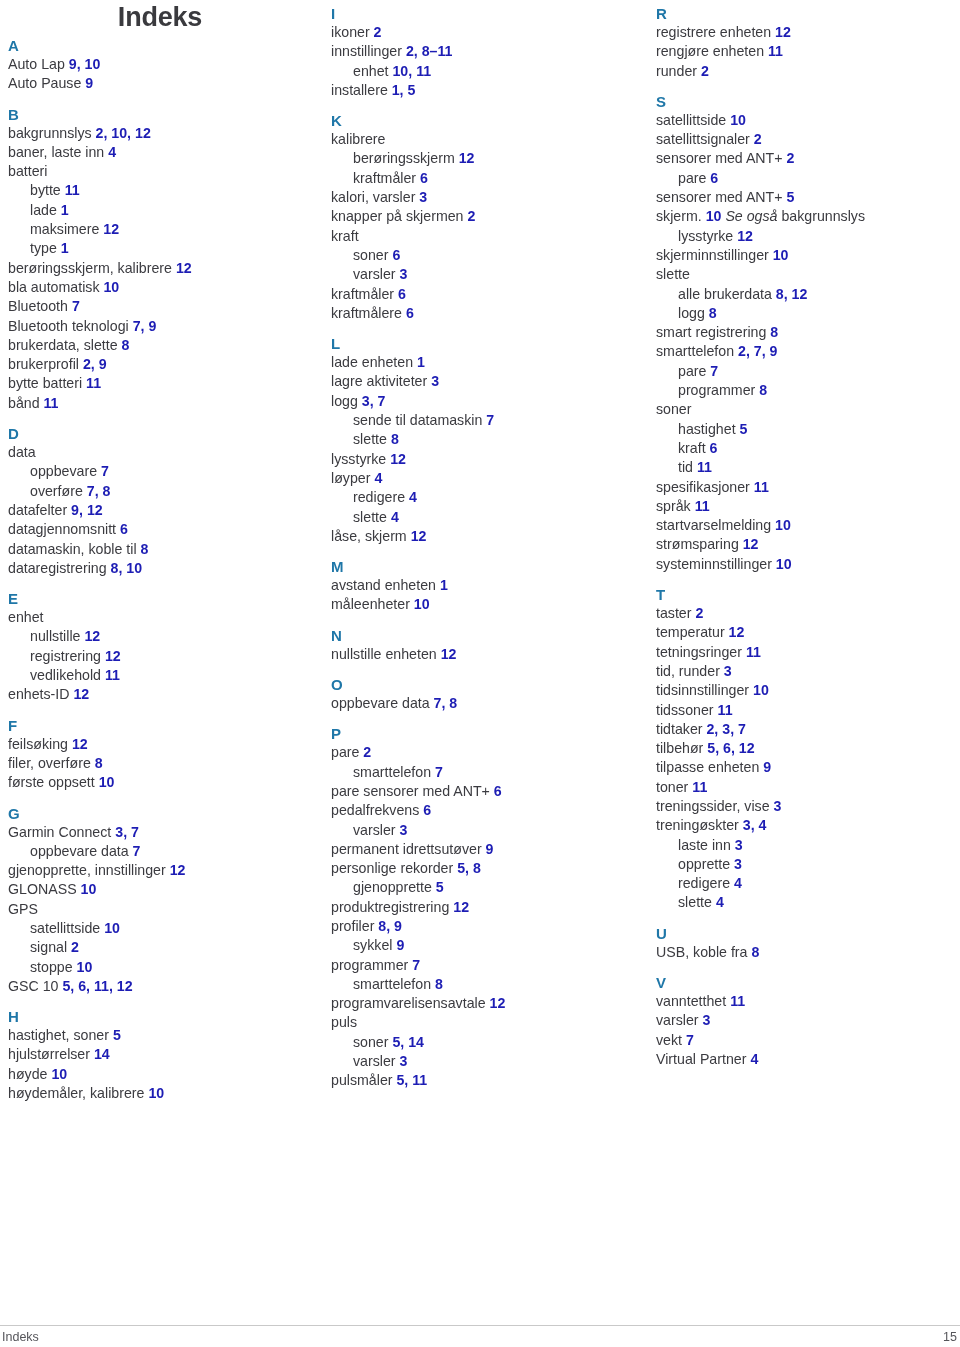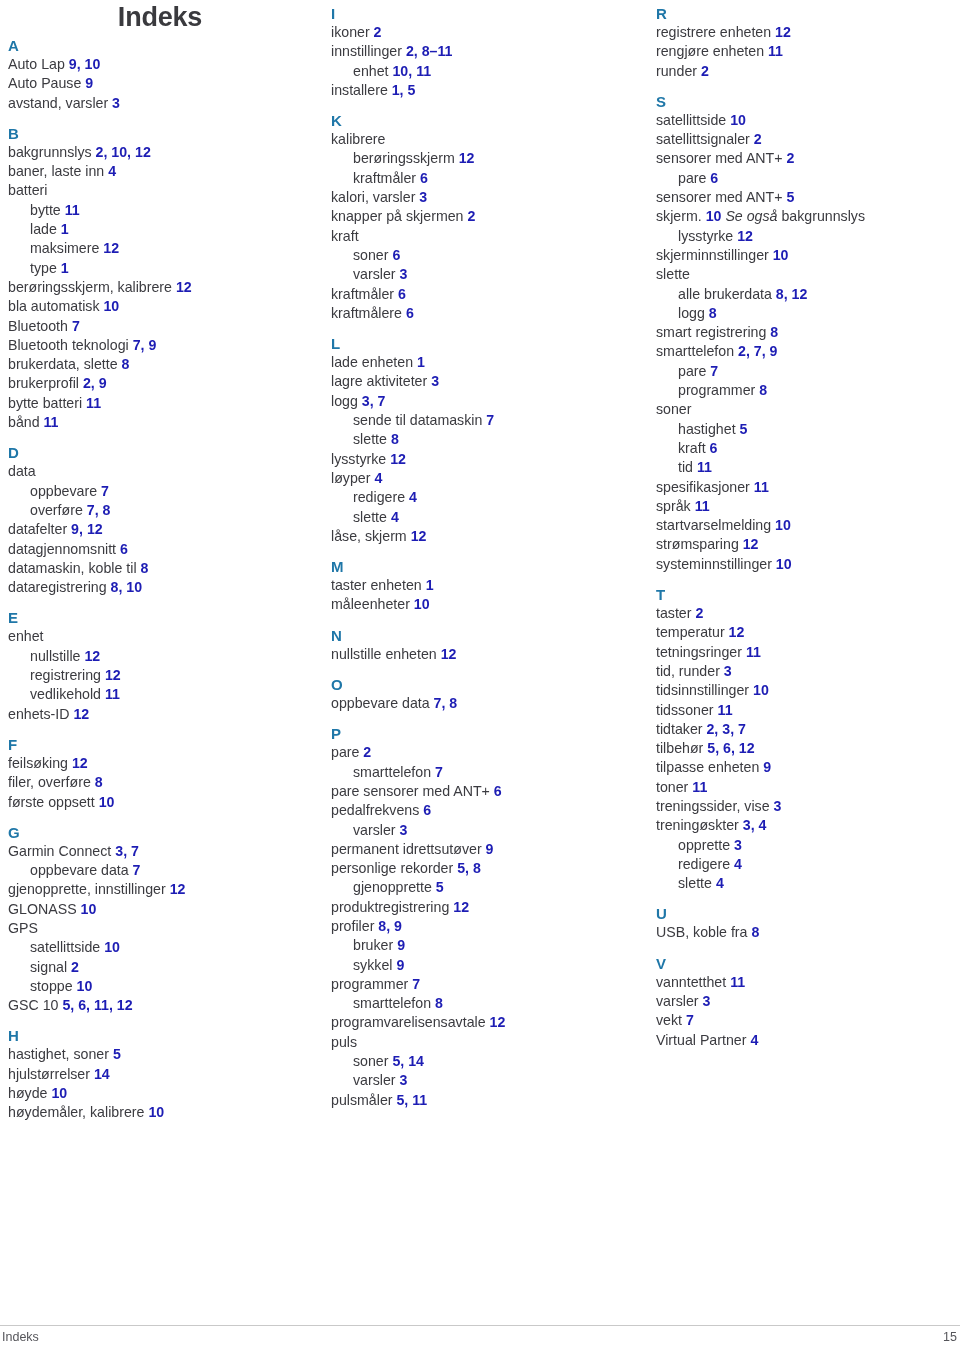--- a/index.html
+++ b/index.html
@@ -109,21 +109,20 @@
 
 <div class="page">
 
   <div class="page-title">Indeks</div>
 
   <div class="columns">
     <div class="col col-1">
         <div class="letter">A</div>
         <div class="entry"><span>Auto Lap</span> <span class="pg">9, 10</span></div>
         <div class="entry"><span>Auto Pause</span> <span class="pg">9</span></div>
-        <div class="entry"><span>avstand, varsler</span> <span class="pg">3</span></div>
         <div class="letter">B</div>
         <div class="entry"><span>bakgrunnslys</span> <span class="pg">2, 10, 12</span></div>
         <div class="entry"><span>baner, laste inn</span> <span class="pg">4</span></div>
         <div class="entry"><span>batteri</span></div>
         <div class="entry sub"><span>bytte</span> <span class="pg">11</span></div>
         <div class="entry sub"><span>lade</span> <span class="pg">1</span></div>
         <div class="entry sub"><span>maksimere</span> <span class="pg">12</span></div>
         <div class="entry sub"><span>type</span> <span class="pg">1</span></div>
         <div class="entry"><span>berøringsskjerm, kalibrere</span> <span class="pg">12</span></div>
         <div class="entry"><span>bla automatisk</span> <span class="pg">10</span></div>
@@ -189,38 +188,37 @@
         <div class="entry"><span>lagre aktiviteter</span> <span class="pg">3</span></div>
         <div class="entry"><span>logg</span> <span class="pg">3, 7</span></div>
         <div class="entry sub"><span>sende til datamaskin</span> <span class="pg">7</span></div>
         <div class="entry sub"><span>slette</span> <span class="pg">8</span></div>
         <div class="entry"><span>lysstyrke</span> <span class="pg">12</span></div>
         <div class="entry"><span>løyper</span> <span class="pg">4</span></div>
         <div class="entry sub"><span>redigere</span> <span class="pg">4</span></div>
         <div class="entry sub"><span>slette</span> <span class="pg">4</span></div>
         <div class="entry"><span>låse, skjerm</span> <span class="pg">12</span></div>
         <div class="letter">M</div>
-        <div class="entry"><span>taster enheten</span> <span class="pg">1</span></div>
+        <div class="entry"><span>avstand enheten</span> <span class="pg">1</span></div>
         <div class="entry"><span>måleenheter</span> <span class="pg">10</span></div>
         <div class="letter">N</div>
         <div class="entry"><span>nullstille enheten</span> <span class="pg">12</span></div>
         <div class="letter">O</div>
         <div class="entry"><span>oppbevare data</span> <span class="pg">7, 8</span></div>
         <div class="letter">P</div>
         <div class="entry"><span>pare</span> <span class="pg">2</span></div>
         <div class="entry sub"><span>smarttelefon</span> <span class="pg">7</span></div>
         <div class="entry"><span>pare sensorer med ANT+</span> <span class="pg">6</span></div>
         <div class="entry"><span>pedalfrekvens</span> <span class="pg">6</span></div>
         <div class="entry sub"><span>varsler</span> <span class="pg">3</span></div>
         <div class="entry"><span>permanent idrettsutøver</span> <span class="pg">9</span></div>
         <div class="entry"><span>personlige rekorder</span> <span class="pg">5, 8</span></div>
         <div class="entry sub"><span>gjenopprette</span> <span class="pg">5</span></div>
         <div class="entry"><span>produktregistrering</span> <span class="pg">12</span></div>
         <div class="entry"><span>profiler</span> <span class="pg">8, 9</span></div>
-        <div class="entry sub"><span>bruker</span> <span class="pg">9</span></div>
         <div class="entry sub"><span>sykkel</span> <span class="pg">9</span></div>
         <div class="entry"><span>programmer</span> <span class="pg">7</span></div>
         <div class="entry sub"><span>smarttelefon</span> <span class="pg">8</span></div>
         <div class="entry"><span>programvarelisensavtale</span> <span class="pg">12</span></div>
         <div class="entry"><span>puls</span></div>
         <div class="entry sub"><span>soner</span> <span class="pg">5, 14</span></div>
         <div class="entry sub"><span>varsler</span> <span class="pg">3</span></div>
         <div class="entry"><span>pulsmåler</span> <span class="pg">5, 11</span></div>
       </div>
     <div class="col col-3">
@@ -259,20 +257,21 @@
         <div class="entry"><span>tetningsringer</span> <span class="pg">11</span></div>
         <div class="entry"><span>tid, runder</span> <span class="pg">3</span></div>
         <div class="entry"><span>tidsinnstillinger</span> <span class="pg">10</span></div>
         <div class="entry"><span>tidssoner</span> <span class="pg">11</span></div>
         <div class="entry"><span>tidtaker</span> <span class="pg">2, 3, 7</span></div>
         <div class="entry"><span>tilbehør</span> <span class="pg">5, 6, 12</span></div>
         <div class="entry"><span>tilpasse enheten</span> <span class="pg">9</span></div>
         <div class="entry"><span>toner</span> <span class="pg">11</span></div>
         <div class="entry"><span>treningssider, vise</span> <span class="pg">3</span></div>
         <div class="entry"><span>treningøskter</span> <span class="pg">3, 4</span></div>
+        <div class="entry sub"><span>laste inn</span> <span class="pg">3</span></div>
         <div class="entry sub"><span>opprette</span> <span class="pg">3</span></div>
         <div class="entry sub"><span>redigere</span> <span class="pg">4</span></div>
         <div class="entry sub"><span>slette</span> <span class="pg">4</span></div>
         <div class="letter">U</div>
         <div class="entry"><span>USB, koble fra</span> <span class="pg">8</span></div>
         <div class="letter">V</div>
         <div class="entry"><span>vanntetthet</span> <span class="pg">11</span></div>
         <div class="entry"><span>varsler</span> <span class="pg">3</span></div>
         <div class="entry"><span>vekt</span> <span class="pg">7</span></div>
         <div class="entry"><span>Virtual Partner</span> <span class="pg">4</span></div>

